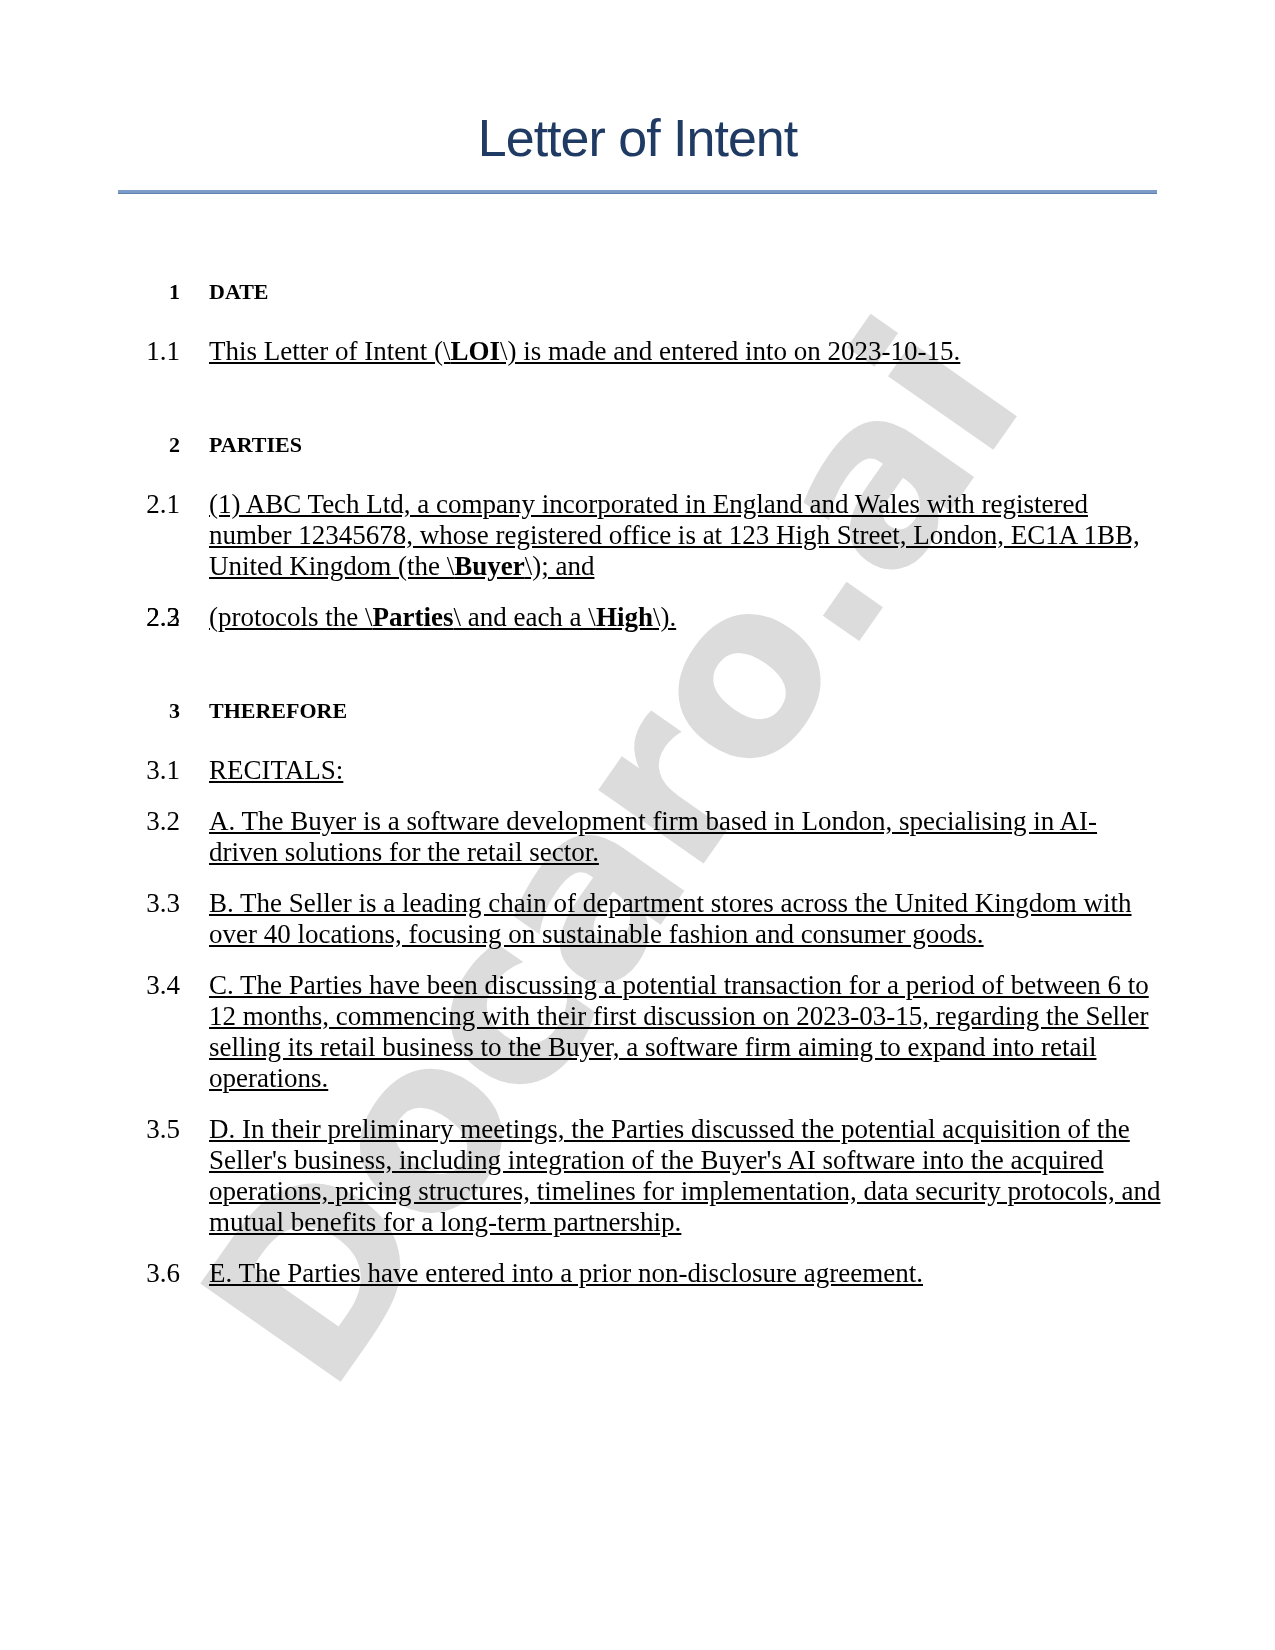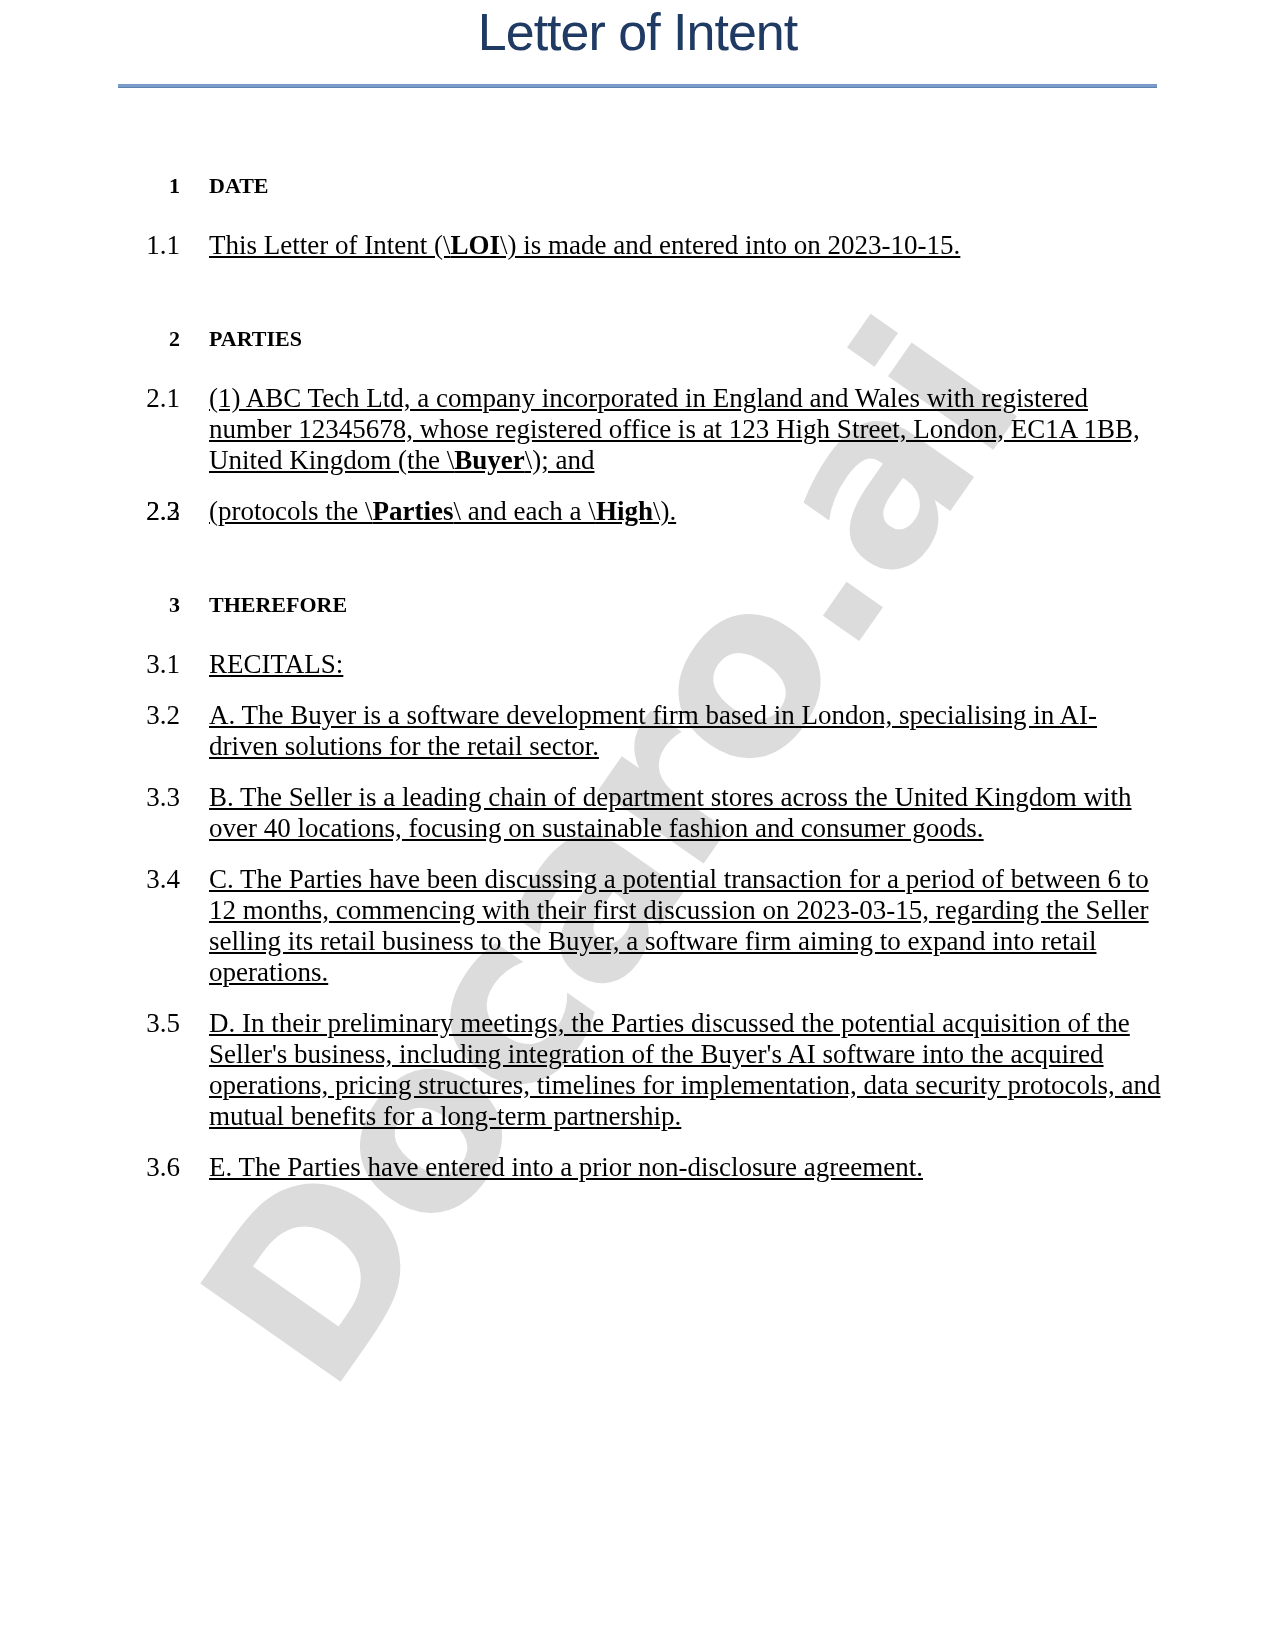--- a/index.html
+++ b/index.html
@@ -27,20 +27,21 @@
     color: var(--watermark, #dcdcdc);
     white-space: nowrap;
     z-index: 0;
     user-select: none;
   }
   .content {
     position: relative;
     z-index: 1;
   }
   .doc-title {
+    padding-top: 106px;
     text-align: center;
     font-family: "Liberation Sans", sans-serif;
     font-size: 52px;
     line-height: 64px;
     letter-spacing: -1px;
     color: var(--title, #1f3a63);
   }
   .title-rule {
     margin: 20px 0 84px 118px;
     width: 1039px;

